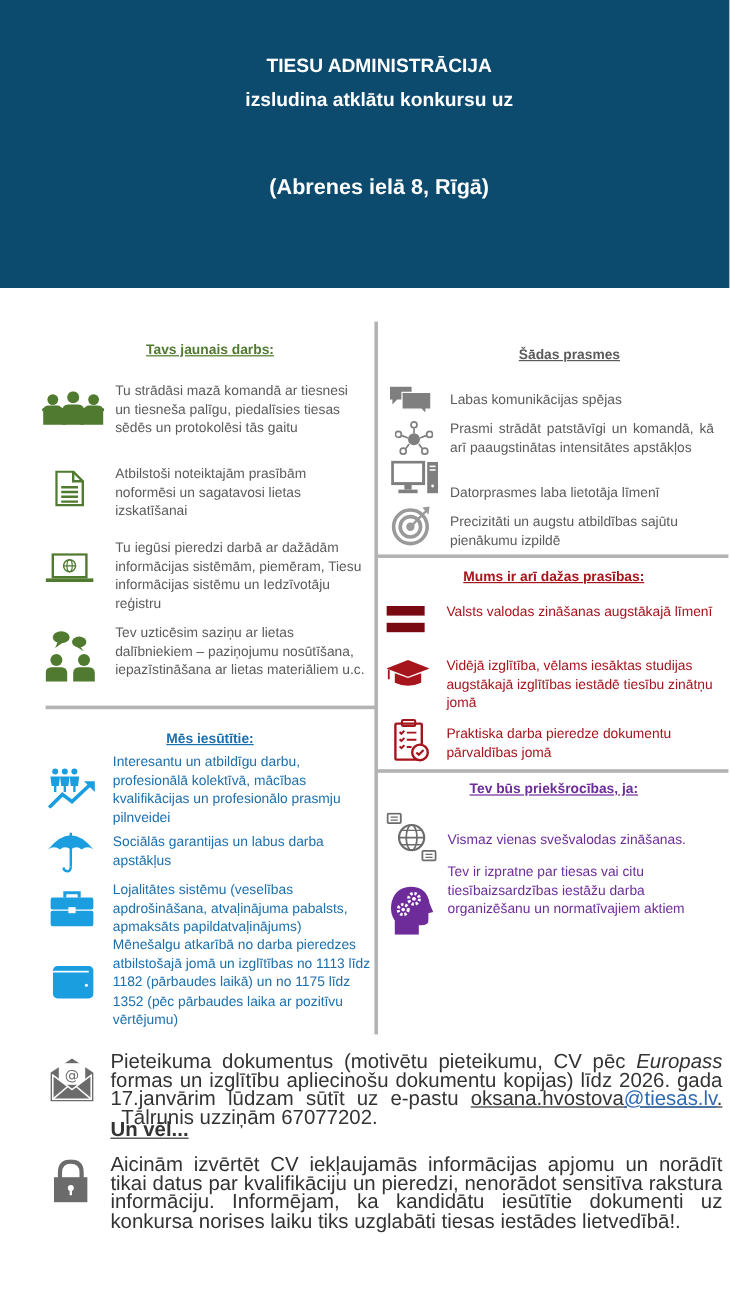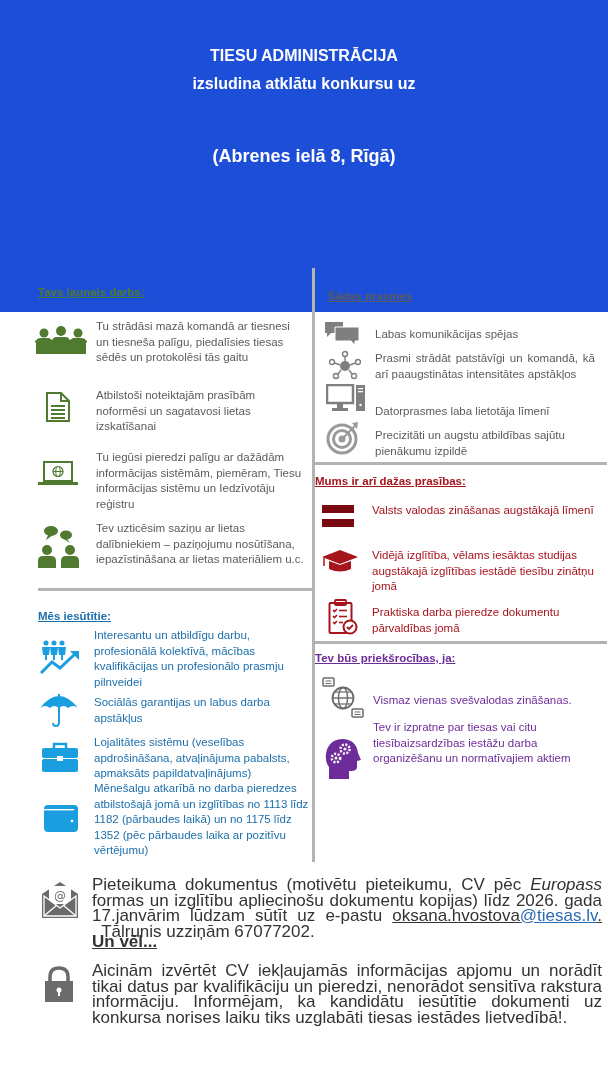--- a/index.html
+++ b/index.html
@@ -1,34 +1,34 @@
 <!DOCTYPE html>
 <html><head>
 <meta charset="utf-8">
 <style>
   * { box-sizing: border-box; margin: 0; padding: 0; }
   html, body { width: 608px; height: 1080px; background: #ffffff; overflow: hidden; }
   body { font-family: "Liberation Sans", "DejaVu Sans", sans-serif; position: relative; }
 
   .header {
-    position: absolute; left: 0; top: 0; width: 608px; height: 312px;
-    background: #1d4ed8; color: #ffffff; text-align: center;
+    position: absolute; left: 0; top: 0; width: 608px; height: 240px;
+    background: #0c4a6e; color: #ffffff; text-align: center; padding-left: 12px;
   }
   .header .l1 { position: absolute; top: 47px; width: 100%; font-size: 16px; font-weight: bold; }
   .header .l2 { position: absolute; top: 75px; width: 100%; font-size: 16px; font-weight: bold; }
   .header .l3 { position: absolute; top: 101px; width: 100%; font-size: 25px; font-weight: bold; letter-spacing: 0.2px; }
   .header .l4 { position: absolute; top: 146px; width: 100%; font-size: 18px; font-weight: bold; }
   .header .l5 { position: absolute; top: 175px; width: 100%; font-size: 25px; font-weight: bold; }
   .header .l6 { position: absolute; top: 214px; width: 100%; font-size: 16px; font-weight: bold; }
 
   .vdivider { position: absolute; left: 312px; top: 268px; width: 3px; height: 594px; background: #b3b3b3; }
   .hdiv { position: absolute; height: 3px; background: #b3b3b3; }
 
   .sec-title {
-    position: absolute; text-align: left; font-weight: bold; font-size: 11.5px;
+    position: absolute; text-align: center; font-weight: bold; font-size: 11.5px;
     text-decoration: underline; line-height: 15px;
   }
   .item { position: absolute; font-size: 11.5px; line-height: 15.5px; }
   .icon { position: absolute; display: block; }
 
   .green { color: #4f7a2f; }
   .gtext { color: #5b5b5b; }
   .blue { color: #1c6fad; }
   .red { color: #a6141c; }
   .purple { color: #6e2c9a; }
@@ -80,21 +80,21 @@
 </svg>
 <div class="item gtext" style="left:96px; top:388px; width:205px;">Atbilstoši noteiktajām prasībām noformēsi un sagatavosi lietas izskatīšanai</div>
 
 <svg class="icon" style="left:38px; top:461px;" width="40" height="26" viewBox="0 0 40 26">
   <rect x="6" y="1" width="28" height="19" fill="none" stroke="#4f7a2f" stroke-width="2"></rect>
   <rect x="0" y="21" width="40" height="3" fill="#4f7a2f"></rect>
   <circle cx="20" cy="10.5" r="5" fill="none" stroke="#4f7a2f" stroke-width="1.2"></circle>
   <line x1="15" y1="10.5" x2="25" y2="10.5" stroke="#4f7a2f" stroke-width="1"></line>
   <ellipse cx="20" cy="10.5" rx="2.2" ry="5" fill="none" stroke="#4f7a2f" stroke-width="1"></ellipse>
 </svg>
-<div class="item gtext" style="left:96px; top:450px; width:210px;">Tu iegūsi pieredzi palīgu ar dažādām informācijas sistēmām, piemēram, Tiesu informācijas sistēmu un Iedzīvotāju reģistru</div>
+<div class="item gtext" style="left:96px; top:450px; width:210px;">Tu iegūsi pieredzi darbā ar dažādām informācijas sistēmām, piemēram, Tiesu informācijas sistēmu un Iedzīvotāju reģistru</div>
 
 <svg class="icon" style="left:38px; top:525px;" width="42" height="44" viewBox="0 0 42 44">
   <g fill="#4f7a2f">
     <ellipse cx="13" cy="6" rx="7" ry="5"></ellipse>
       <path d="M10 10 L8 15 L15 10 Z"></path>
     <ellipse cx="28" cy="10" rx="6" ry="4.5"></ellipse>
       <path d="M29 14 L32 18 L26 14 Z"></path>
     <circle cx="9" cy="25" r="5"></circle>
       <path d="M0 43 L0 36 Q0 31 5 31 L13 31 Q18 31 18 36 L18 43 Z"></path>
     <circle cx="32" cy="25" r="5"></circle>

